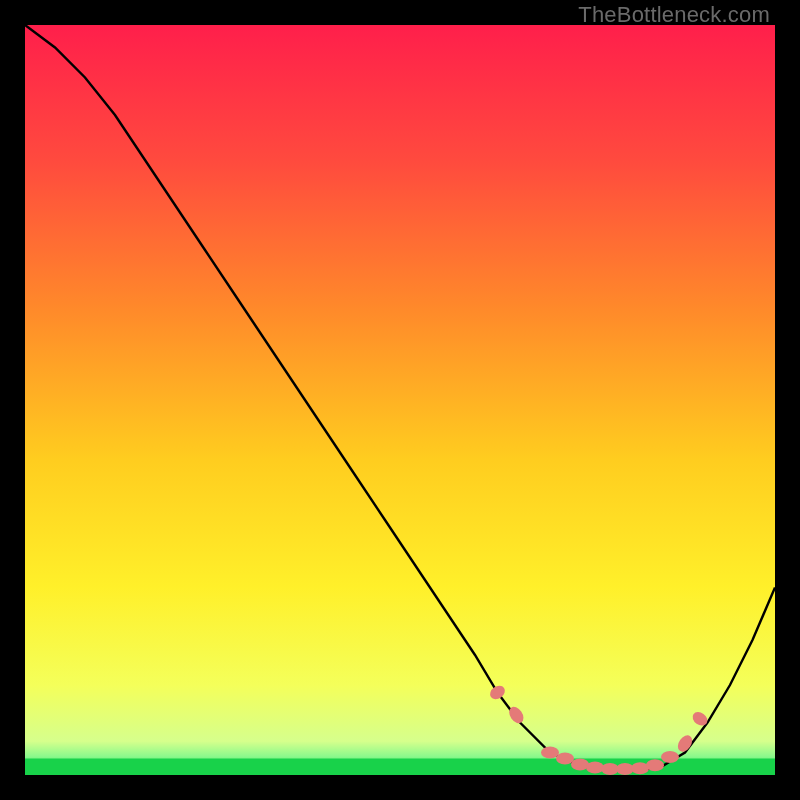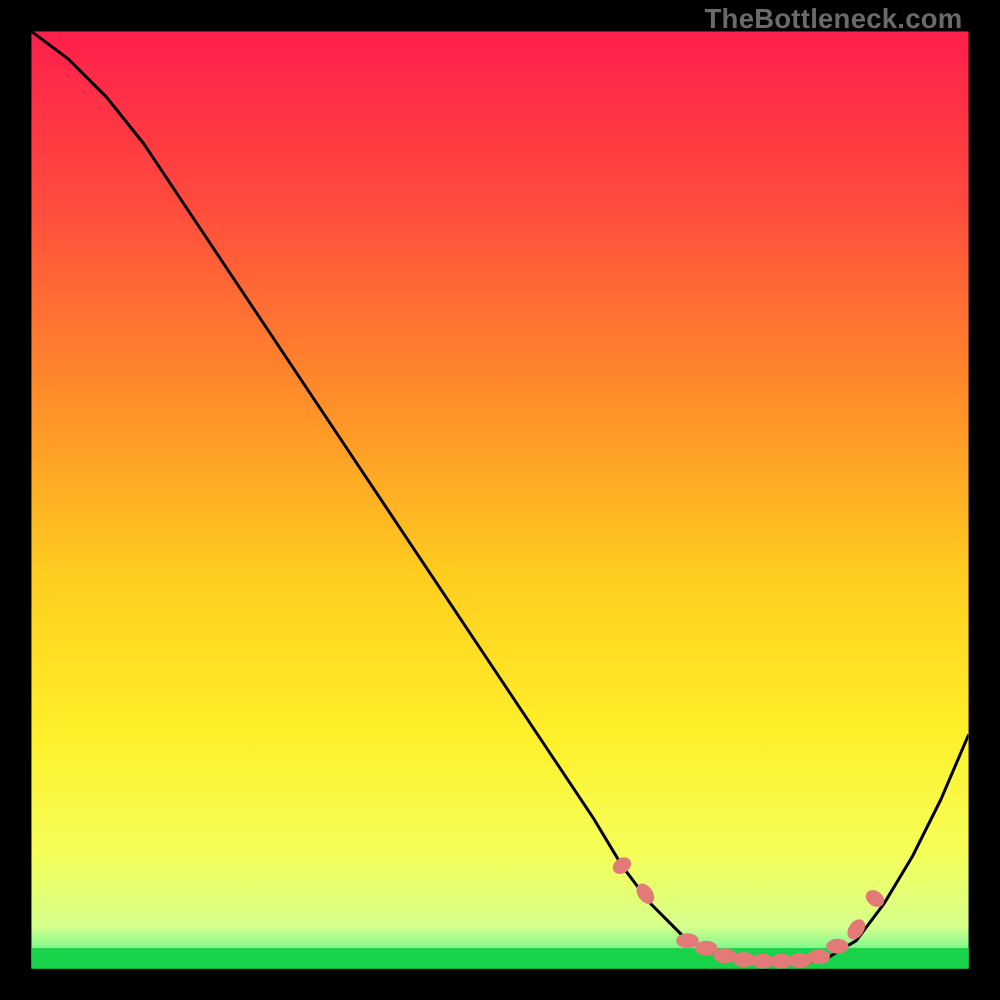--- a/index.html
+++ b/index.html
@@ -27,21 +27,21 @@
     height: 750px;
     display: block;
   }
   .watermark {
     position: absolute;
     top: 2px;
     right: 30px;
     color: #6a6a6a;
     font-size: 22px;
     letter-spacing: 0.2px;
-    font-weight: 700;
+    font-weight: 400;
   }
 </style>
 </head>
 <body>
 
 <div class="watermark">TheBottleneck.com</div>
 
 <div class="frame">
   <svg class="plot" viewBox="0 0 750 750" preserveAspectRatio="none">
     <defs>

